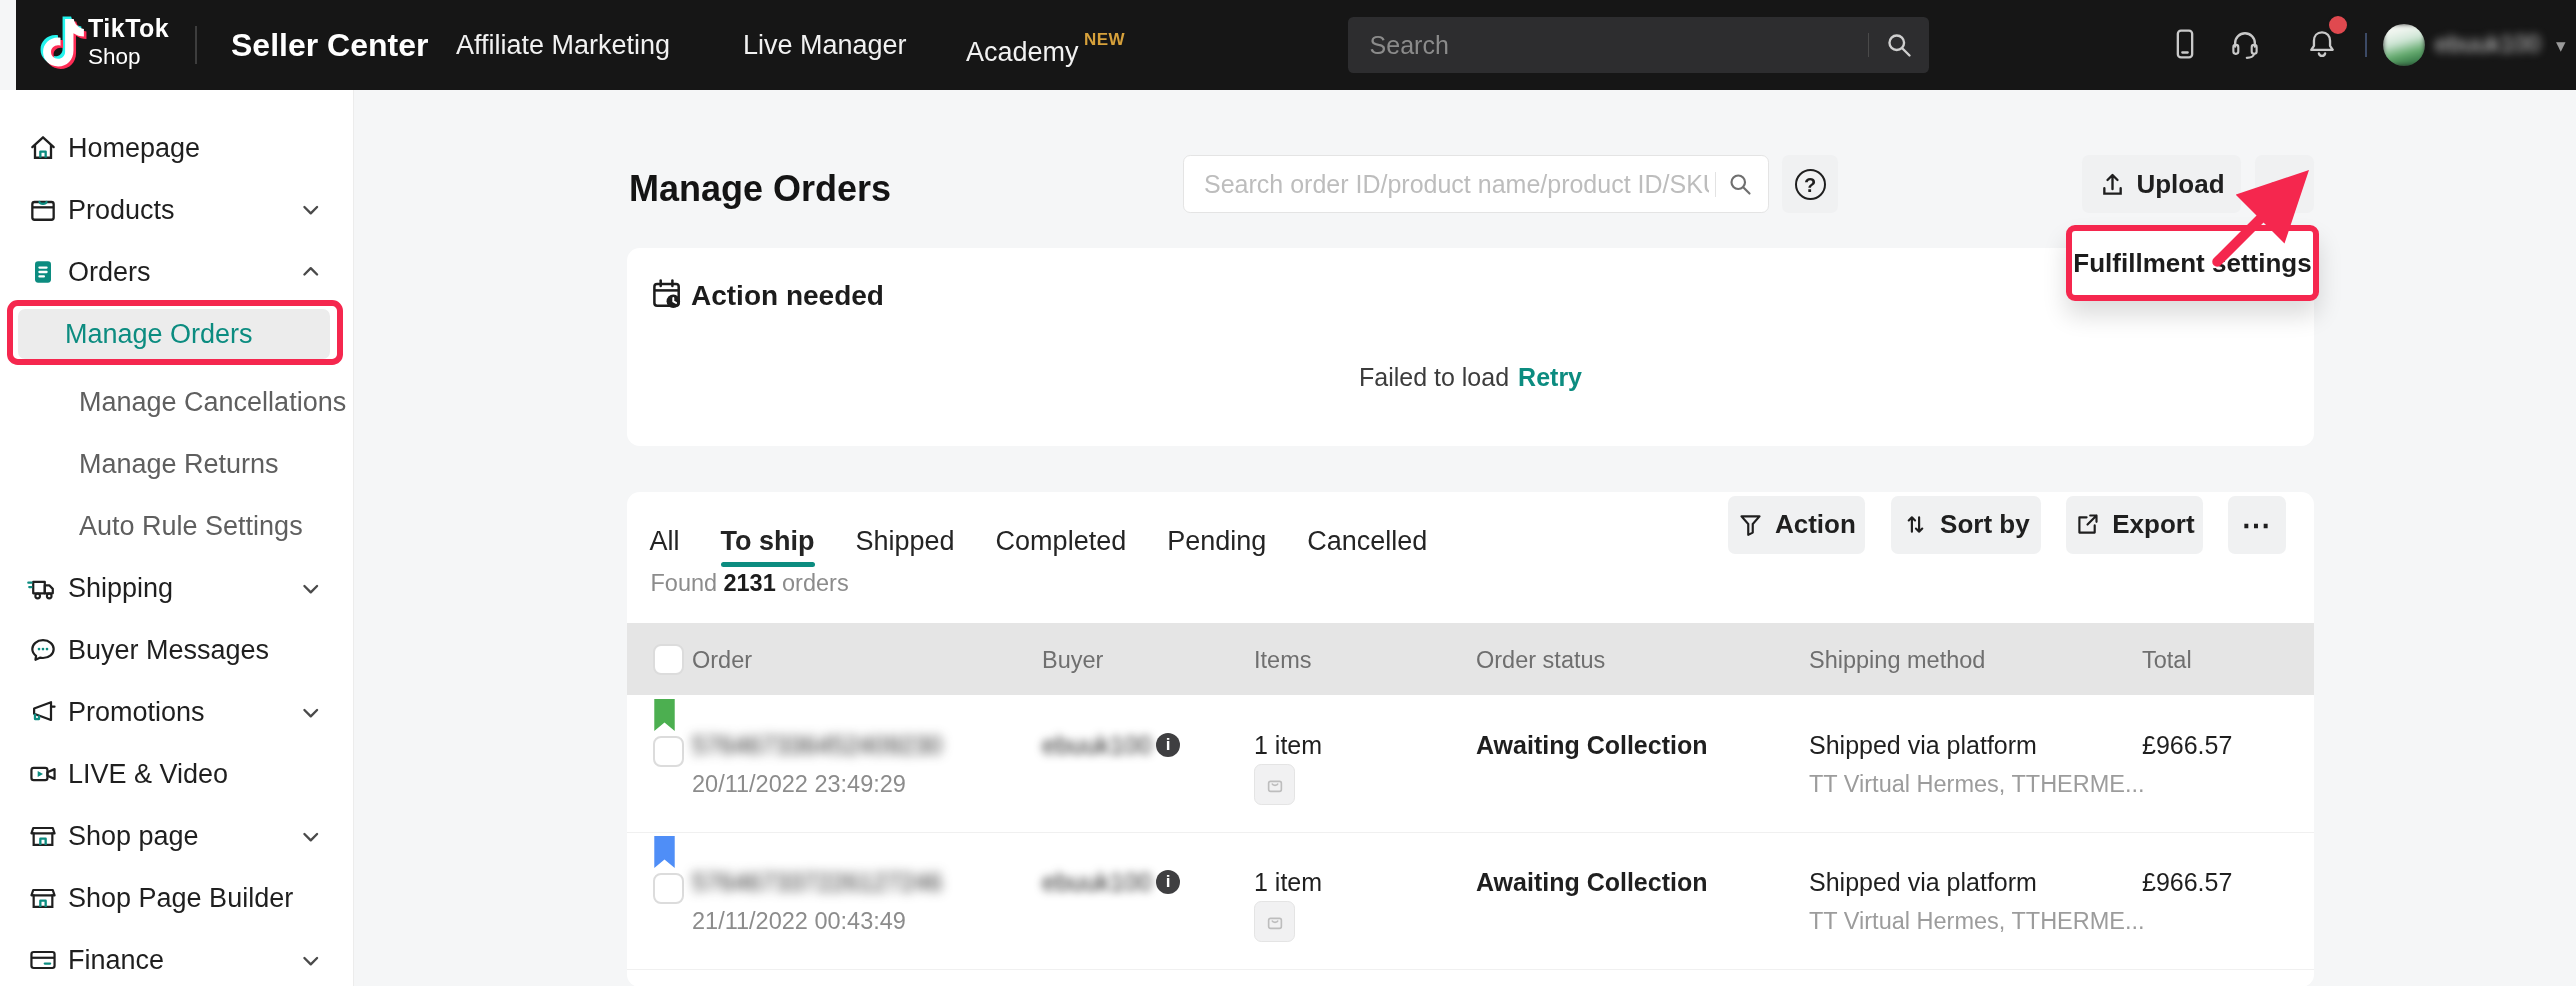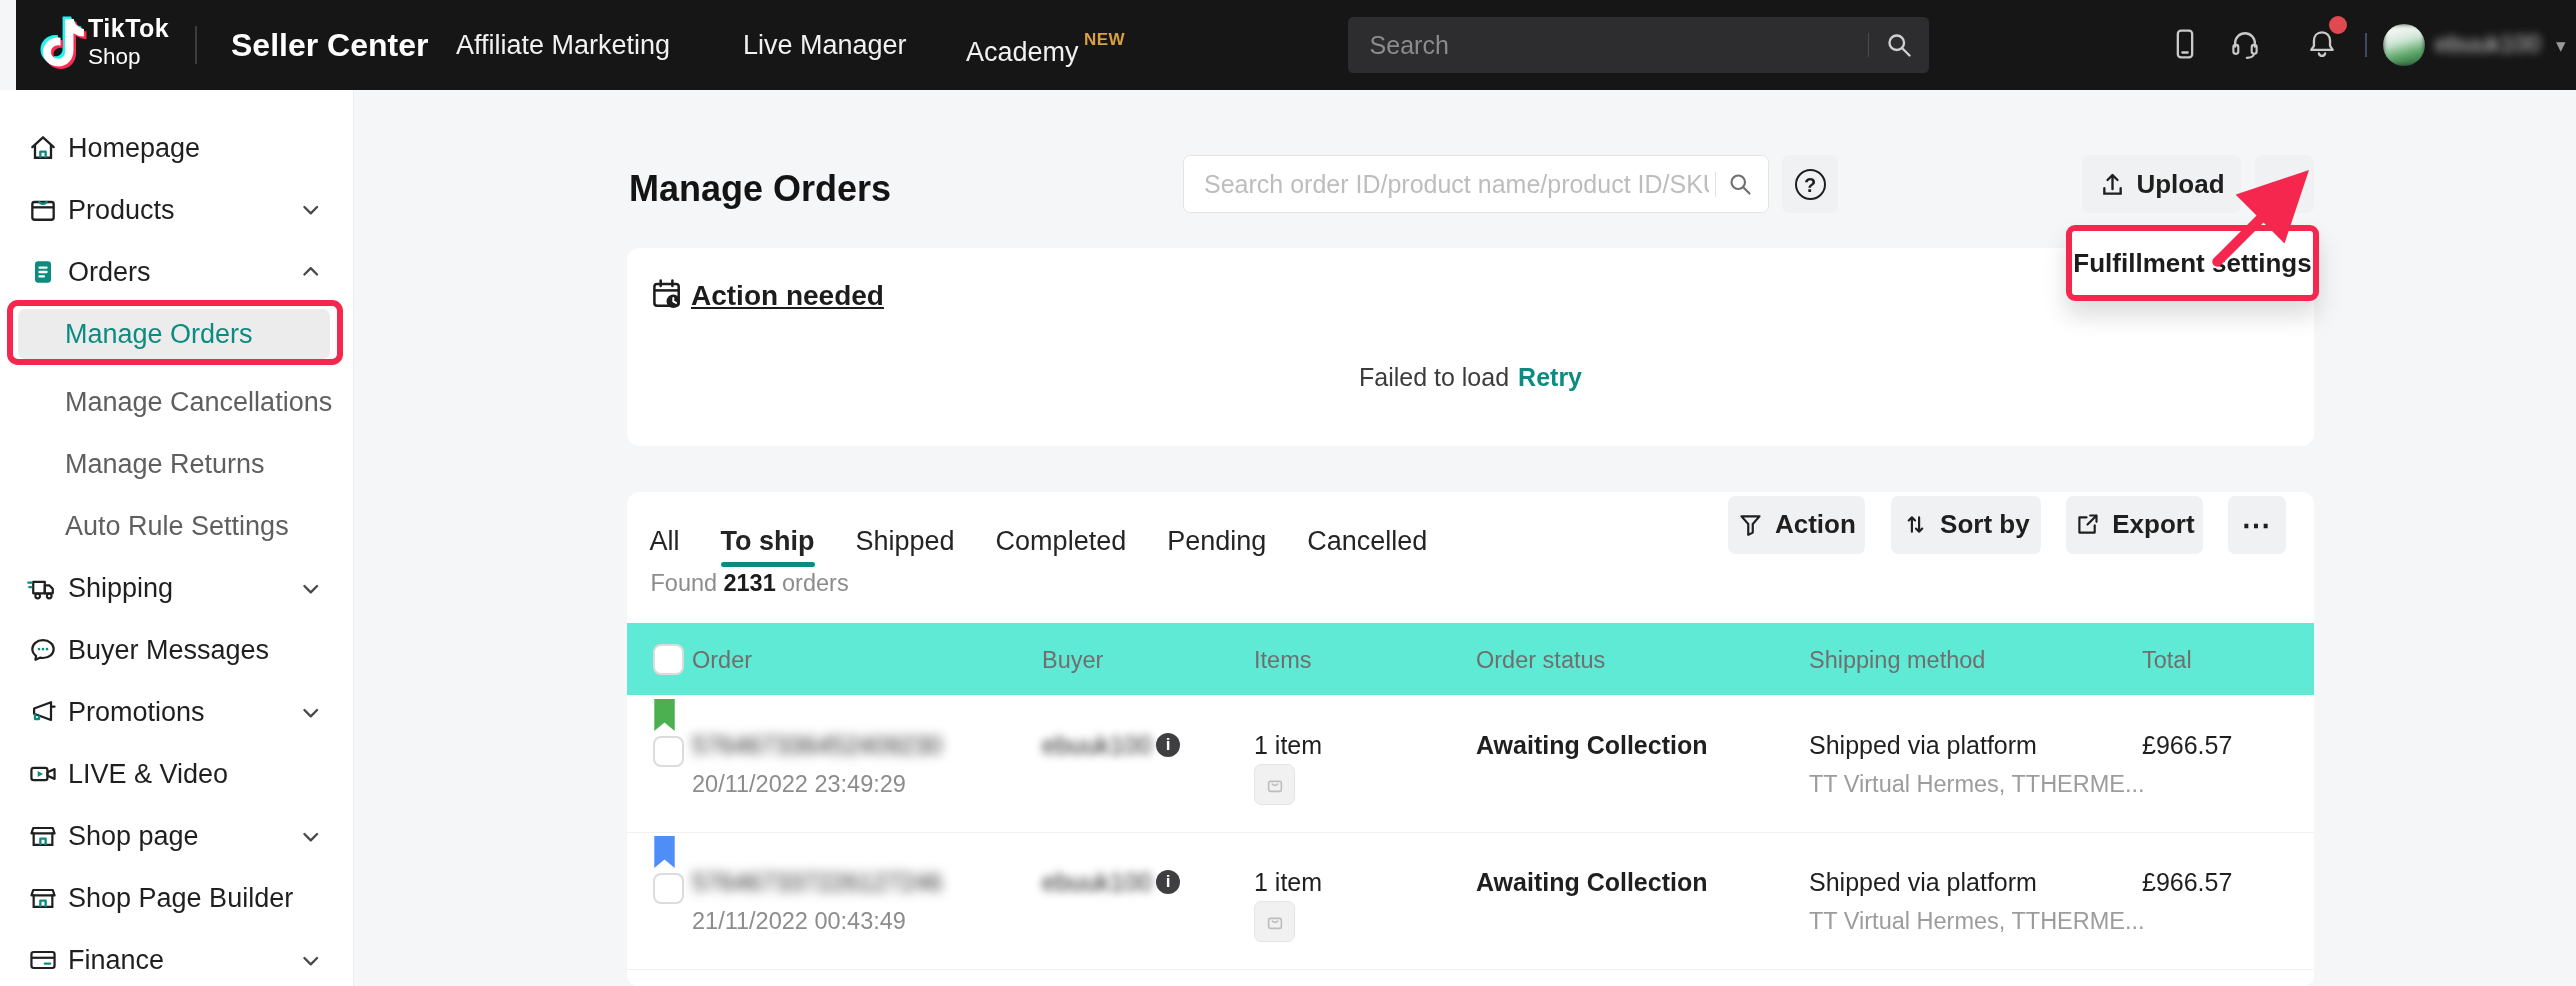--- a/index.html
+++ b/index.html
@@ -28,21 +28,21 @@
   .avatar{position:absolute;left:2367px;top:23.5px;width:42px;height:42px;border-radius:50%;overflow:hidden;background:#222;}
   .avatar .ph{width:100%;height:100%;background:linear-gradient(165deg,#f2f6f1 18%,#cfe6d6 42%,#62a96c 68%,#2c6b3f 95%);filter:blur(2.7px);}
   .tb-user{position:absolute;left:2419px;top:30px;font-size:24px;color:#cfcfcf;filter:blur(4.5px);white-space:nowrap;}
   .tb-caret{position:absolute;left:2540px;top:34px;font-size:19px;color:#9a9a9a;}
 
   
   .sidebar{position:absolute;left:0;top:90px;width:354px;height:897px;background:#ffffff;border-right:0.9px solid #ececec;padding-top:27px;box-sizing:border-box;z-index:10;}
   .nav-item{height:62px;list-style:none;}
   .navrow{position:relative;display:flex;align-items:center;height:100%;padding-left:27px;cursor:pointer;}
   .nav-item .lbl{font-size:27px;color:#1f1f1f;margin-left:9px;white-space:nowrap;}
-  .nav-item.sub .navrow{padding-left:65px;}
+  .nav-item.sub .navrow{padding-left:65px;margin-left:14px;}
   .nav-item.sub .lbl{margin-left:0;color:#5f5f5f;}
   .nav-item.sel .navrow{background:#ececec;border-radius:7.2px;margin:6.3px 23.5px 6.3px 18px;height:50px;padding-left:47px;}
   .nav-item.sel .lbl{color:#0c8c80;font-weight:500;}
   .nav-ic{width:32px;height:32px;flex:0 0 32px;}
   .chev{position:absolute;right:31px;width:23.5px;height:23.5px;}
   ul.nav{margin:0;padding:0;}
 
   
   .anno{position:absolute;border:6.3px solid #f5274e;border-radius:10.8px;box-sizing:border-box;pointer-events:none;z-index:35;}
 
@@ -56,35 +56,35 @@
   .hsearch .sdiv{width:0.9px;height:25px;background:#e3e3e3;margin:0 10.8px 0 3.6px;flex:0 0 0.9px;}
 
   .gbtn{position:absolute;top:155px;height:58px;background:#f0f1f2;border-radius:7.2px;display:flex;align-items:center;justify-content:center;font-size:26px;font-weight:600;color:#1f1f1f;cursor:pointer;box-sizing:border-box;gap:9px;}
   .qmark{width:31px;height:31px;border:2.3px solid #1f1f1f;border-radius:50%;font-size:20px;font-weight:700;line-height:29px;text-align:center;box-sizing:border-box;}
   .dots{font-size:29px;font-weight:700;letter-spacing:1.8px;color:#1f1f1f;}
 
   .popup{position:absolute;left:2066px;top:225px;width:253px;height:76px;background:#fff;border:6.3px solid #f5274e;border-radius:9px;box-sizing:border-box;display:flex;align-items:center;justify-content:center;font-size:26px;font-weight:700;color:#1c1c1c;z-index:30;box-shadow:0 14.4px 25px rgba(0,0,0,.14);}
 
   .card{position:absolute;background:#fff;border-radius:12.6px;}
   .action-card{left:627px;top:248px;width:1687px;height:198px;}
-  .ac-title{position:absolute;left:691px;top:280px;font-size:28px;font-weight:700;color:#1c1c1c;text-decoration:underline;}
+  .ac-title{position:absolute;left:691px;top:280px;font-size:28px;font-weight:700;color:#1c1c1c;}
   .ac-ic{position:absolute;left:649px;top:276px;width:36px;height:36px;}
   .ac-fail{position:absolute;left:627px;top:363px;width:1687px;text-align:center;font-size:25px;color:#3c3c3c;}
   .ac-retry{color:#0c8c80;font-weight:600;margin-left:9px;cursor:pointer;}
 
   .orders-card{left:627px;top:492px;width:1687px;height:495px;overflow:hidden;}
   .tabs{position:absolute;left:22.5px;top:33px;display:flex;gap:41px;height:32px;align-items:center;}
   .tab{position:relative;font-size:27px;font-weight:500;color:#242424;cursor:pointer;white-space:nowrap;}
   .tab.active{font-weight:600;}
   .tab.active::after{content:"";position:absolute;left:0;right:0;bottom:-10.8px;height:5.4px;border-radius:2.7px;background:#0c8c80;}
   .found{position:absolute;left:23.5px;top:78px;font-size:23.5px;color:#8c8c8c;}
   .found b{color:#1c1c1c;font-weight:700;margin:0 6.3px;}
   .tbtn{position:absolute;top:3.6px;height:58px;background:#f0f1f2;border-radius:7.2px;display:flex;align-items:center;justify-content:center;font-size:26px;font-weight:600;color:#1f1f1f;gap:10.8px;cursor:pointer;}
 
-  .thead{position:absolute;left:0;top:131px;width:1687px;height:72px;background:#5eead4;}
+  .thead{position:absolute;left:0;top:131px;width:1687px;height:72px;background:#e5e5e5;}
   .th{position:absolute;top:23.5px;font-size:23.5px;color:#6f6f6f;white-space:nowrap;}
   .cb{width:31px;height:31px;border:2.7px solid #dcdcdc;border-radius:8px;background:#fff;box-sizing:border-box;cursor:pointer;}
 
   .orow{position:absolute;left:0;width:1687px;height:137px;border-bottom:1.8px solid #f0f0f0;}
   .c-book{position:absolute;left:27px;top:3.6px;}
   .c-cb{position:absolute;left:26px;top:41px;}
   .c-id{position:absolute;left:65px;top:36px;font-size:25px;color:#2a2a2a;filter:blur(5.4px);}
   .c-date{position:absolute;left:65px;top:76px;font-size:23.5px;color:#8c8c8c;}
   .c-buyer{position:absolute;left:415px;top:36px;font-size:25px;color:#2a2a2a;filter:blur(4.5px);}
   .c-info{position:absolute;left:529px;top:38px;width:24px;height:24px;border-radius:50%;background:#3f3f41;color:#fff;font-size:17px;font-weight:700;line-height:24px;text-align:center;cursor:pointer;}

